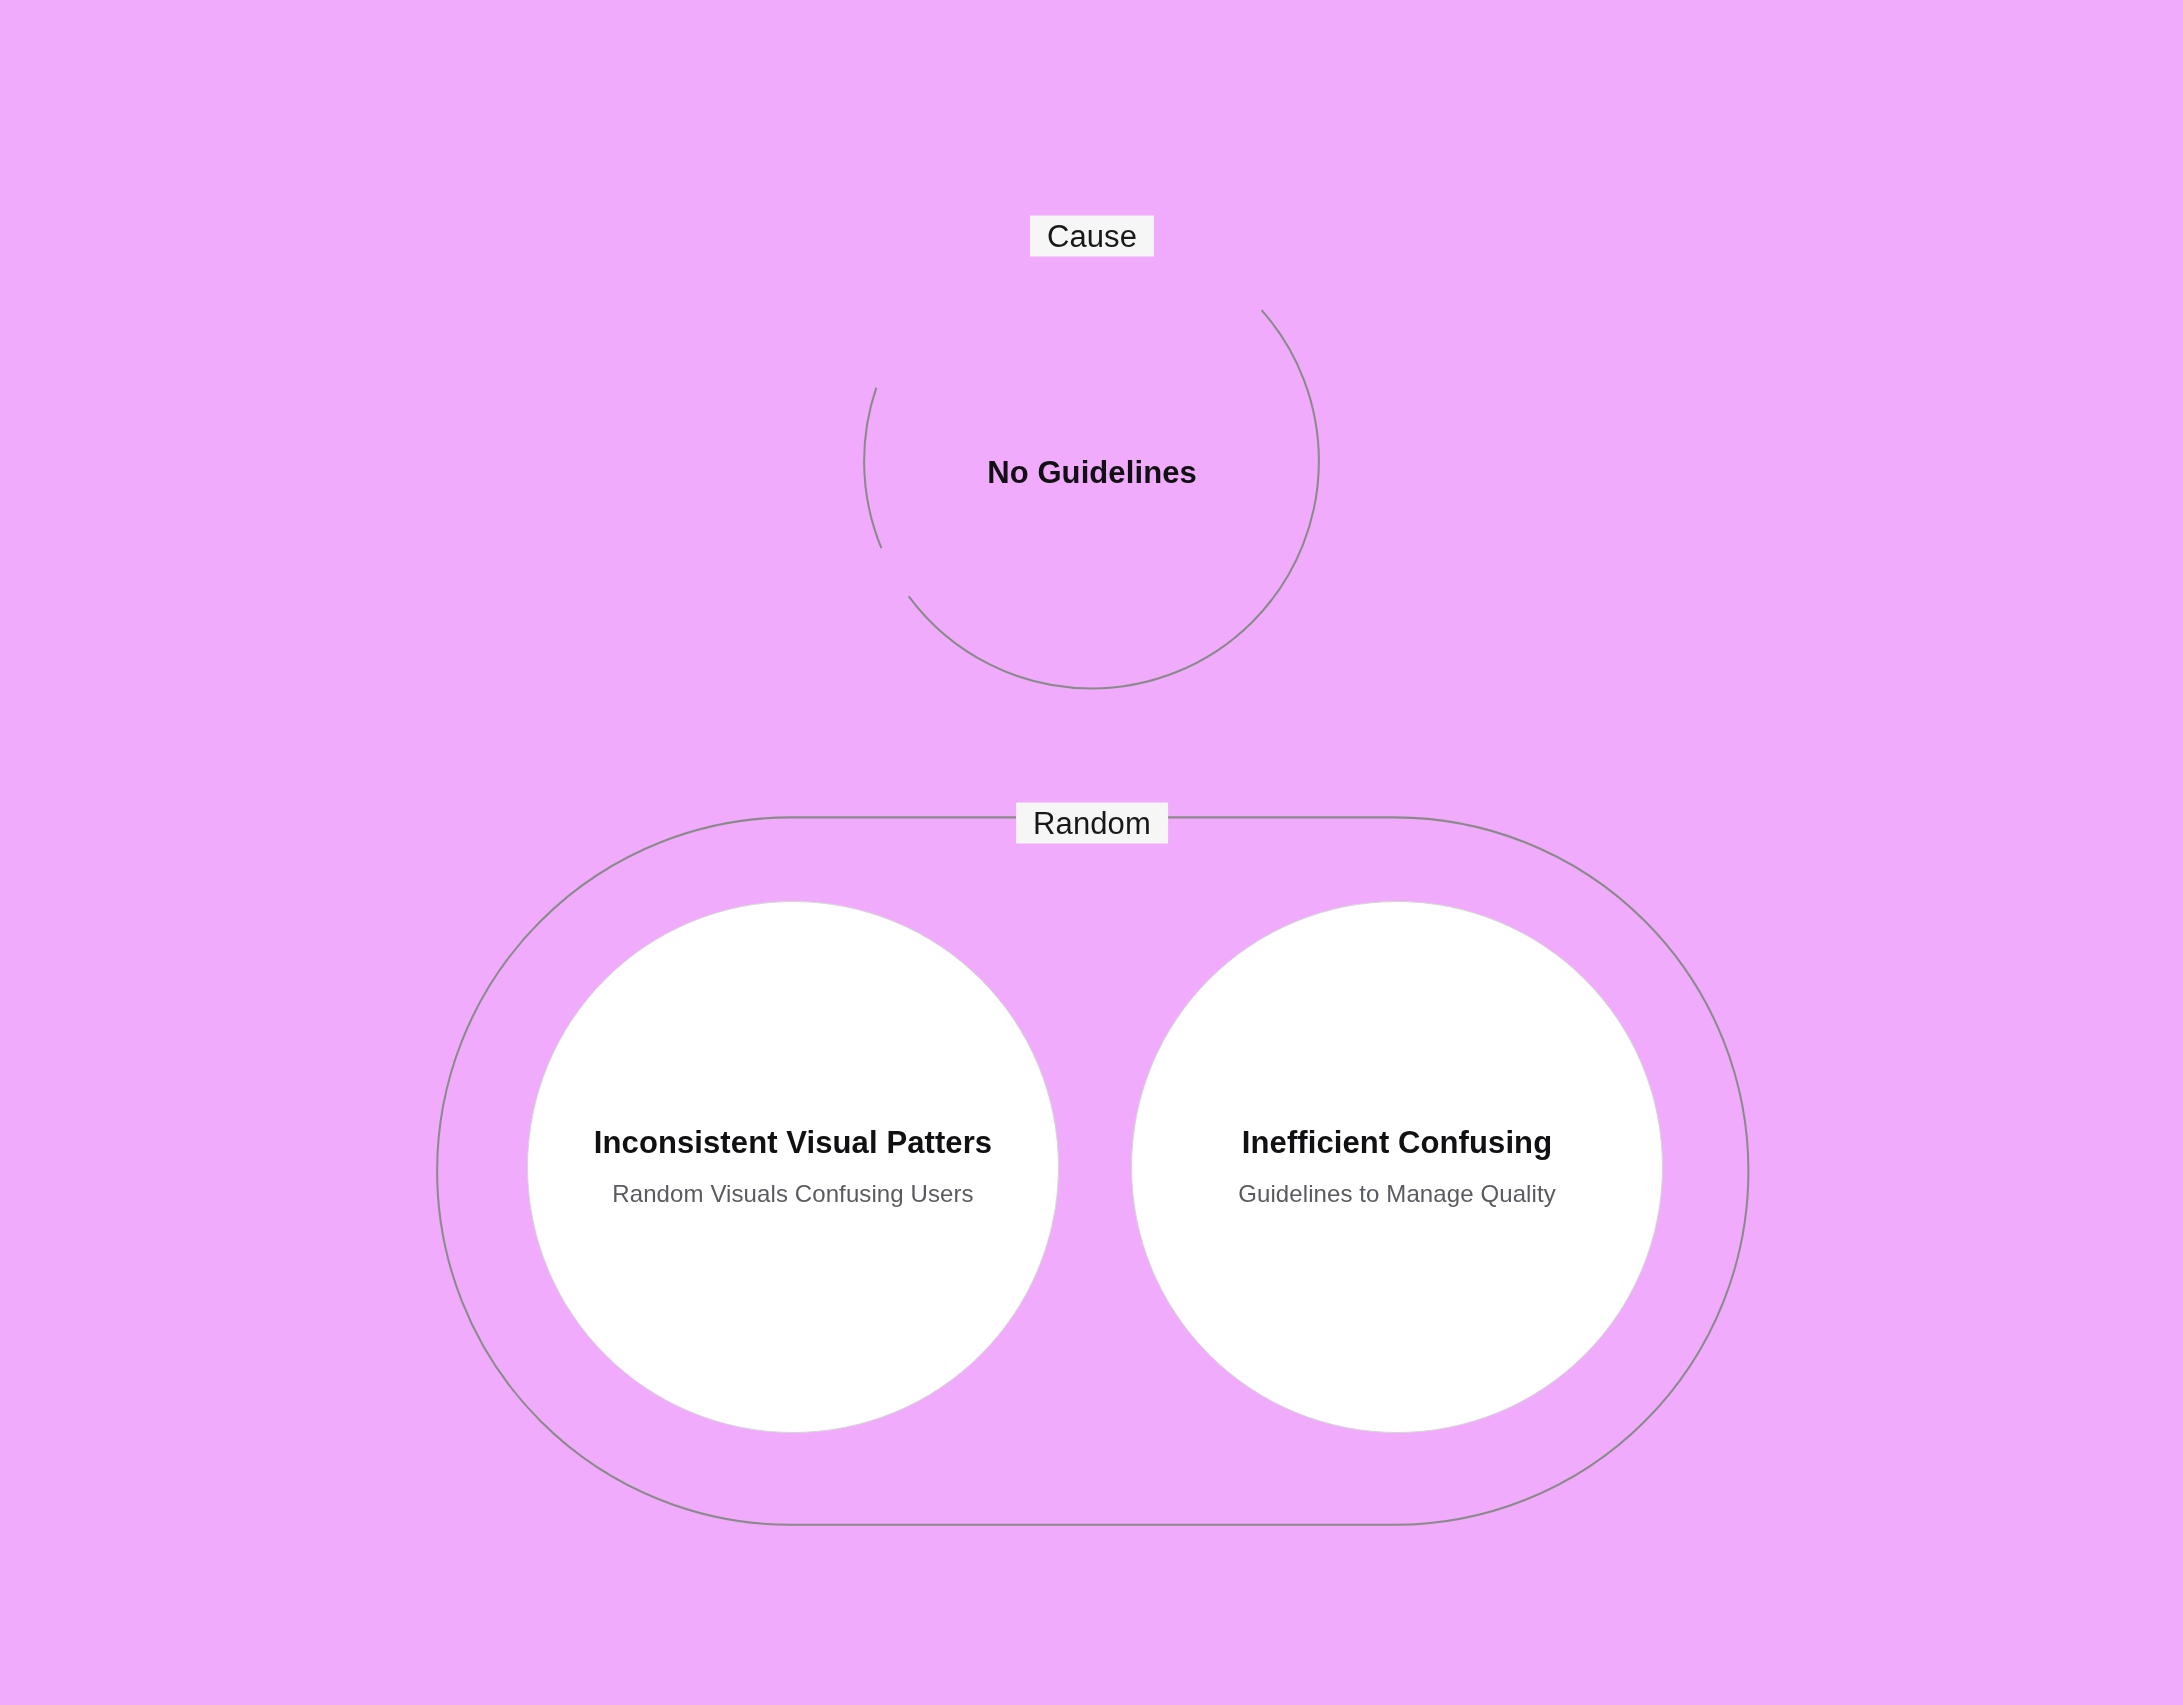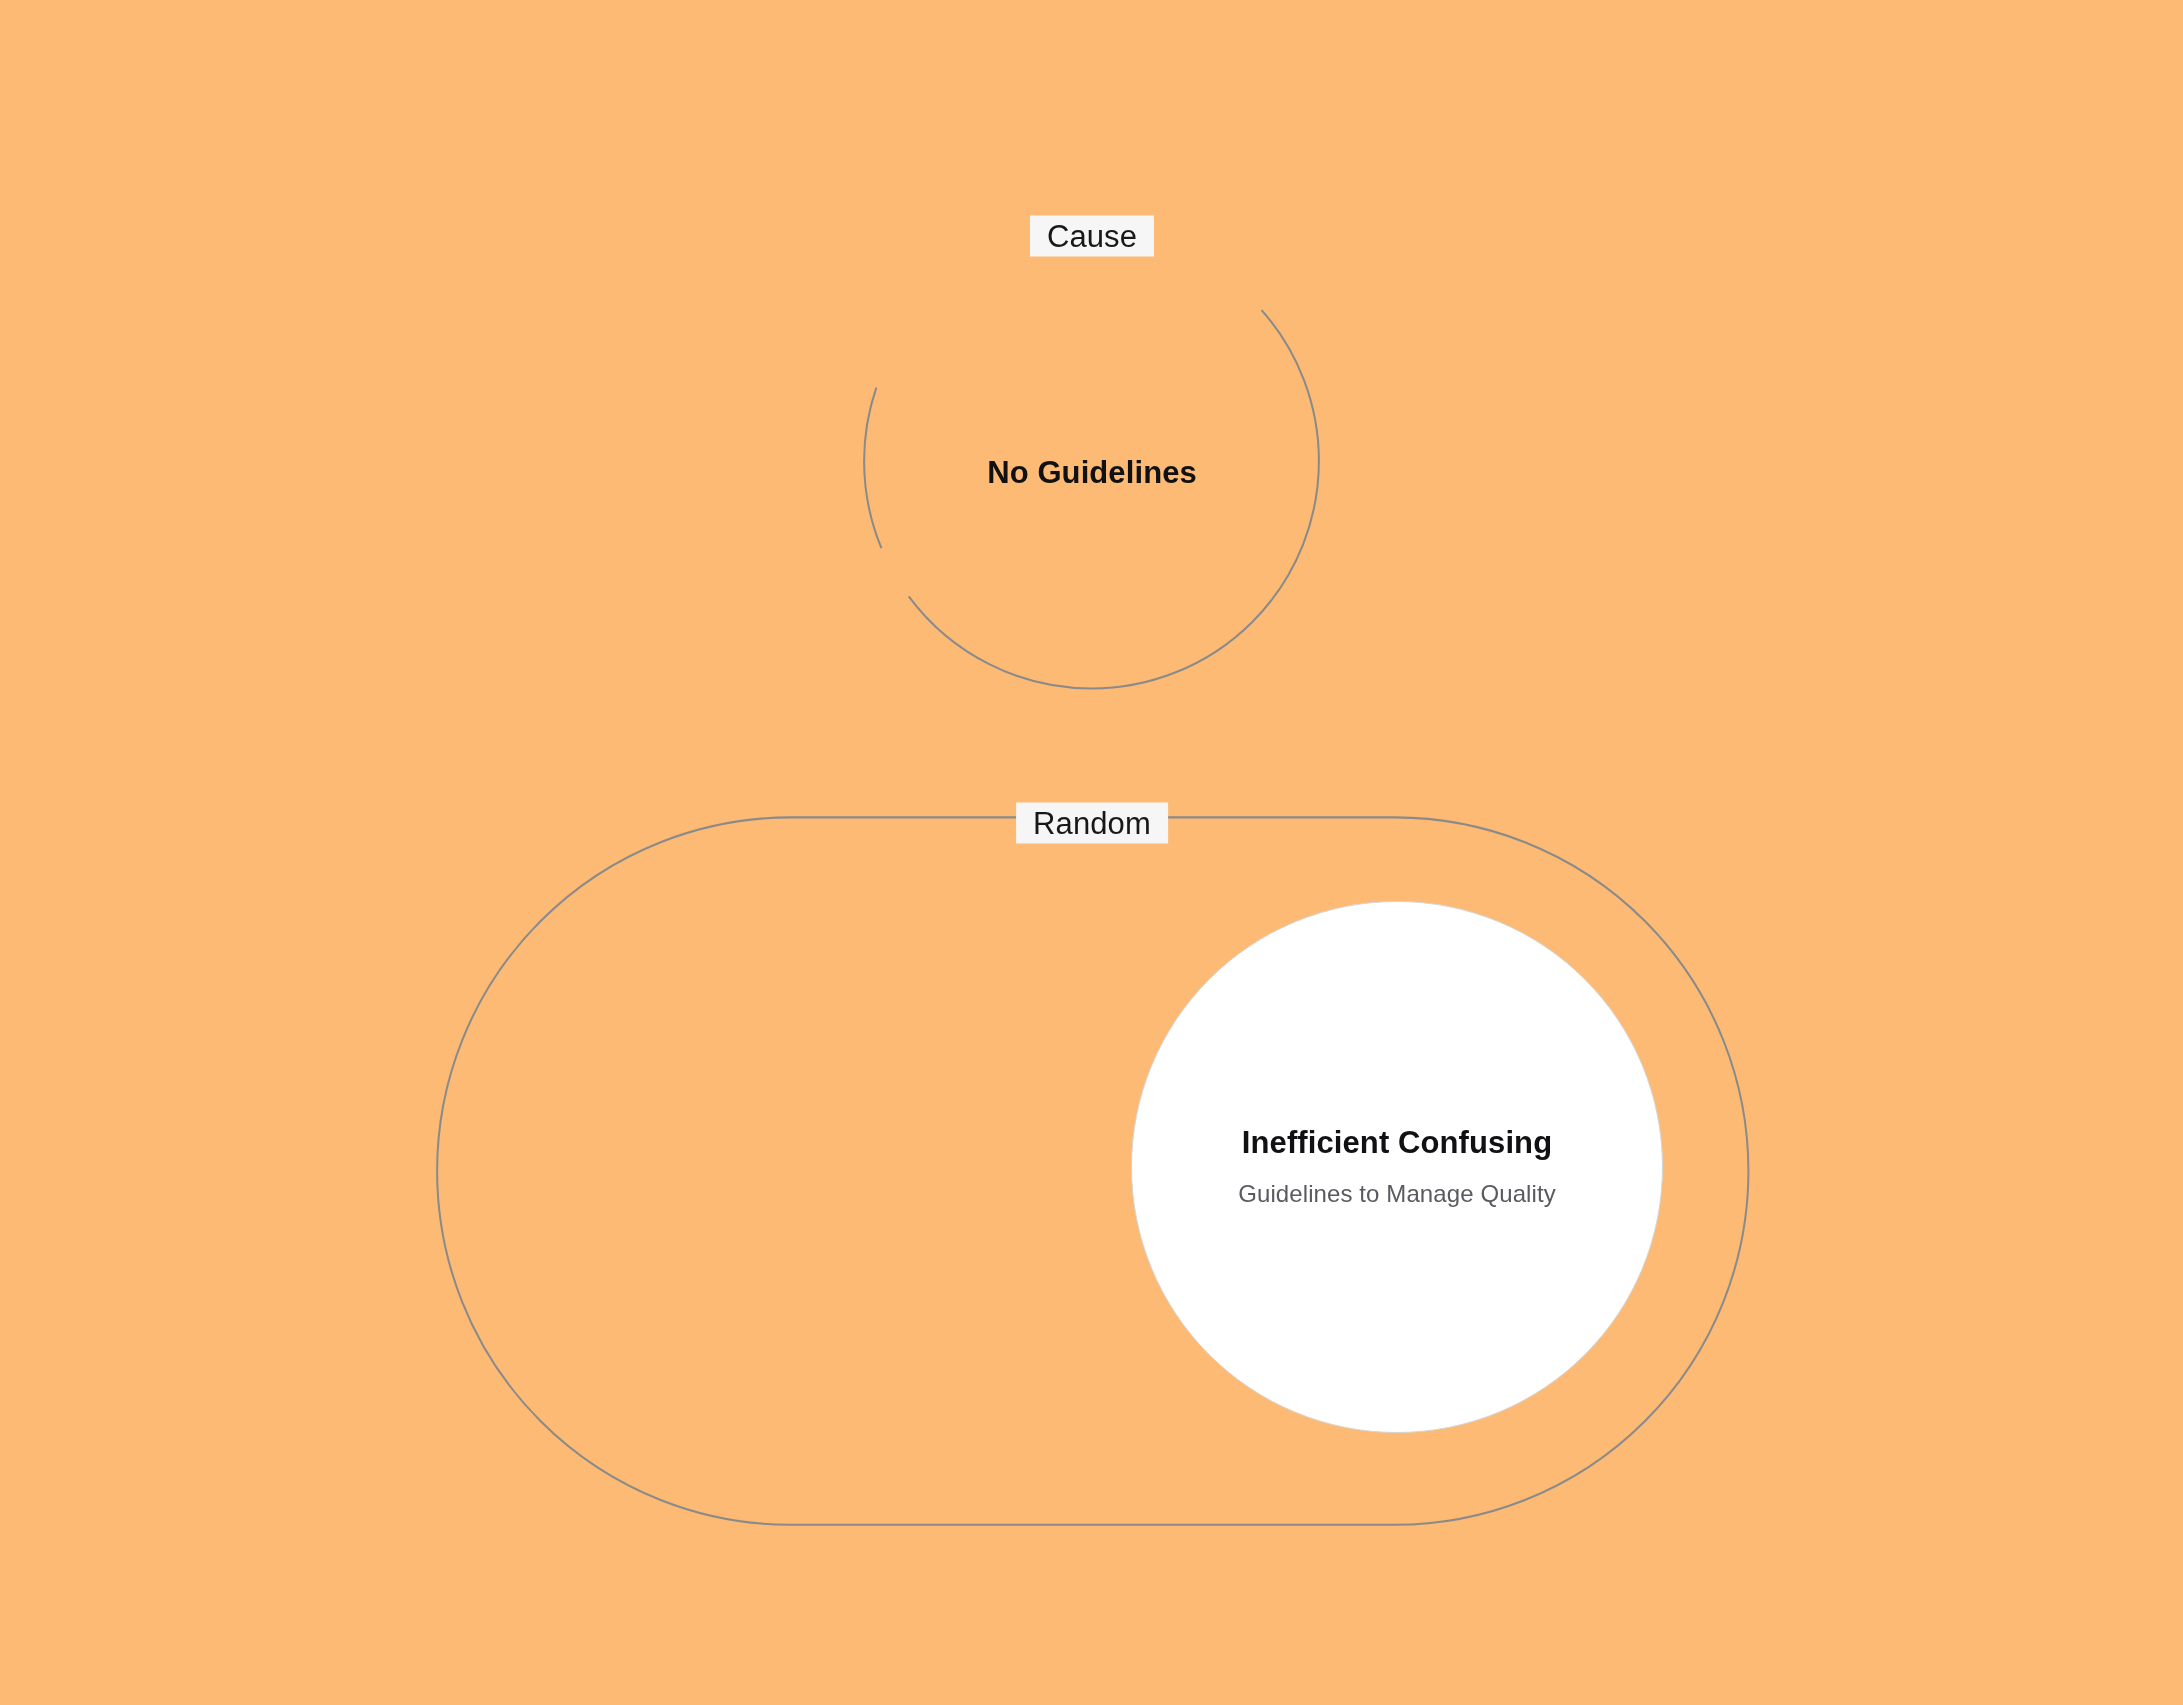--- a/index.html
+++ b/index.html
@@ -13,21 +13,21 @@
     height: 1706px;
     background: #f6f6f6;
     font-family: "Liberation Sans", sans-serif;
     overflow: hidden;
   }
 
   #canvas {
     position: relative;
     width: 2183px;
     height: 1706px;
-    background: #fdba74;
+    background: #f0abfc;
   }
 
   
   #outline-layer {
     position: absolute;
     left: 0;
     top: 0;
     width: 2183px;
     height: 1706px;
     pointer-events: none;
@@ -143,20 +143,24 @@
   </svg>
 
   <div id="label-cause" class="group-label">Cause</div>
 
   <div id="node-cause" class="node-circle">
     <div class="node-title">No Guidelines</div>
   </div>
 
   <div id="label-effect" class="group-label">Random</div>
 
+  <div id="node-inconsistent" class="node-circle node-effect">
+    <div class="node-title">Inconsistent Visual Patters</div>
+    <div class="node-subtitle">Random Visuals Confusing Users</div>
+  </div>
 
   <div id="node-workflow" class="node-circle node-effect">
     <div class="node-title">Inefficient Confusing</div>
     <div class="node-subtitle">Guidelines to Manage Quality</div>
   </div>
 
 </div>
 
 
 </body></html>

